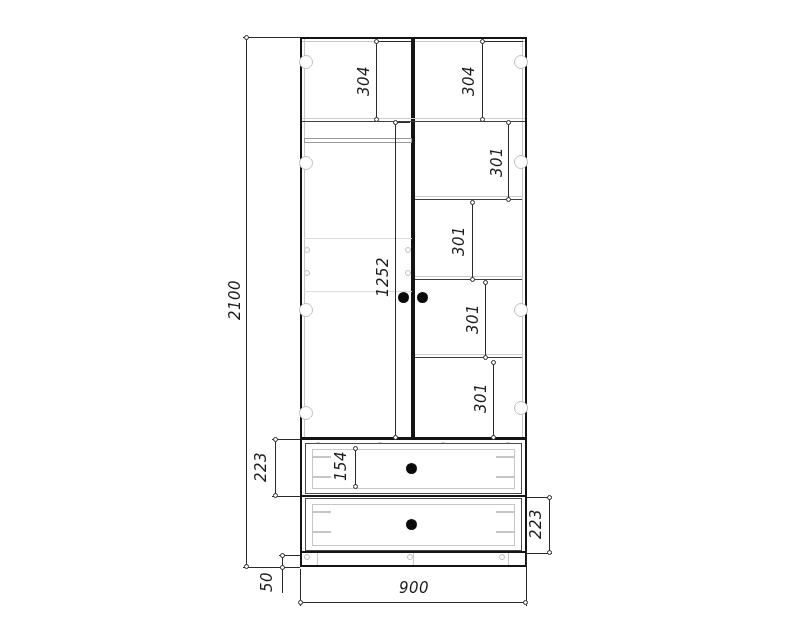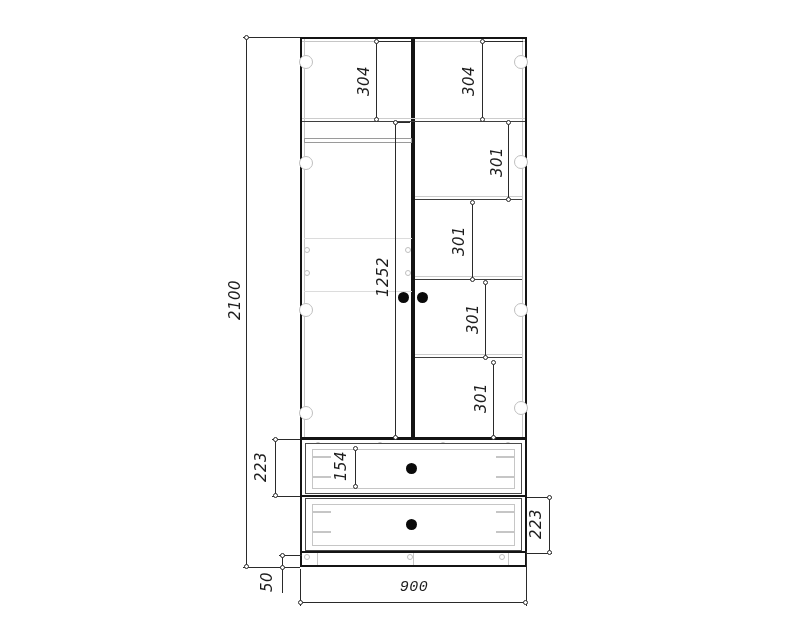--- a/index.html
+++ b/index.html
@@ -154,15 +154,15 @@
   <div class="vdim" style="left:549px; top:497px; height:56px;"></div>
   <div class="dim-label rot" style="left:506px; top:515px;">223</div>
 
   <div class="ext" style="left:279px; top:555px; width:23px; height:1px;"></div>
   <div class="vdim m12" style="left:282px; top:555px; height:38px;"></div>
   <div class="dim-label rot" style="left:237px; top:573px;">50</div>
 
   <div class="ext" style="left:300px; top:569px; width:1px; height:37px;"></div>
   <div class="ext" style="left:526px; top:551px; width:1px; height:55px;"></div>
   <div class="hdim" style="left:300px; top:602px; width:226px;"></div>
-  <div class="dim-label" style="left:384px; top:579px;font-family:Liberation Mono, monospace;">900</div>
+  <div class="dim-label" style="left:384px; top:579px;">900</div>
 
 </div>
 
 </body></html>

